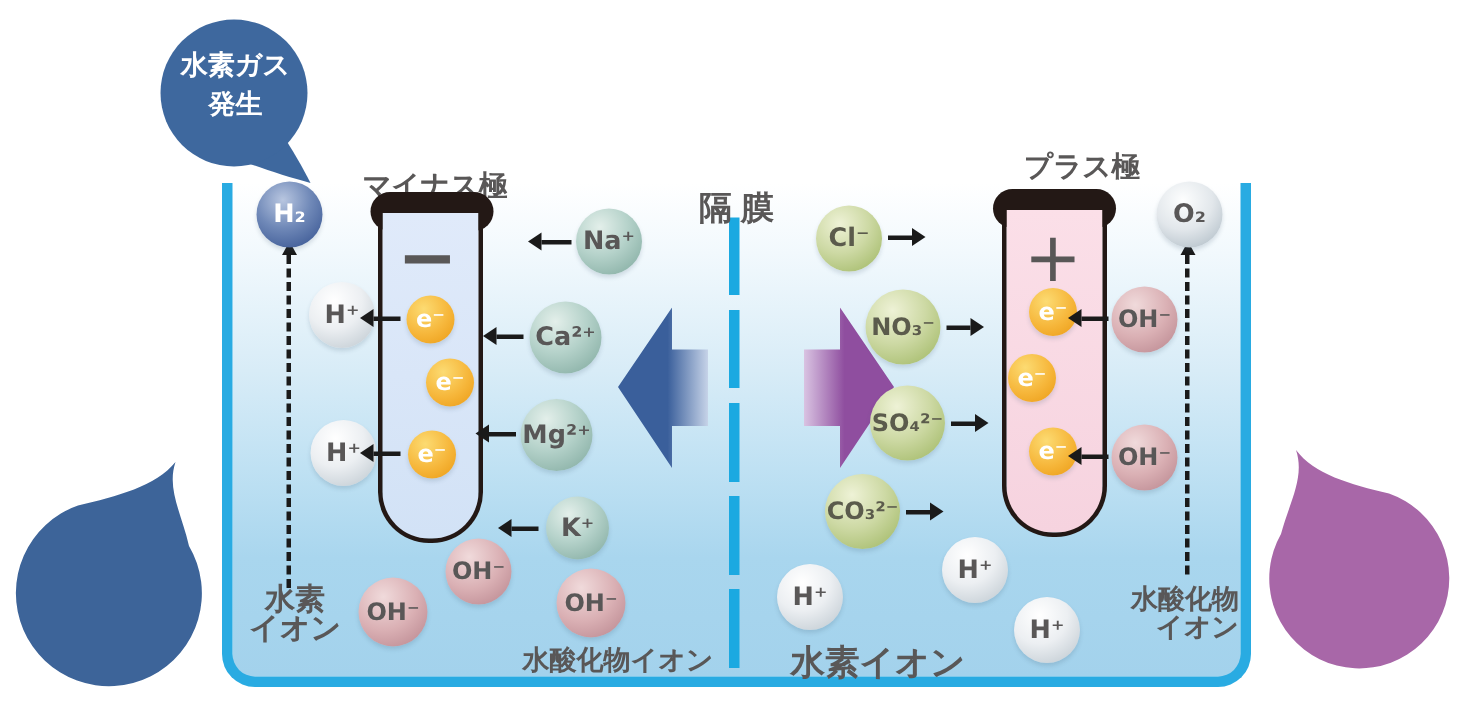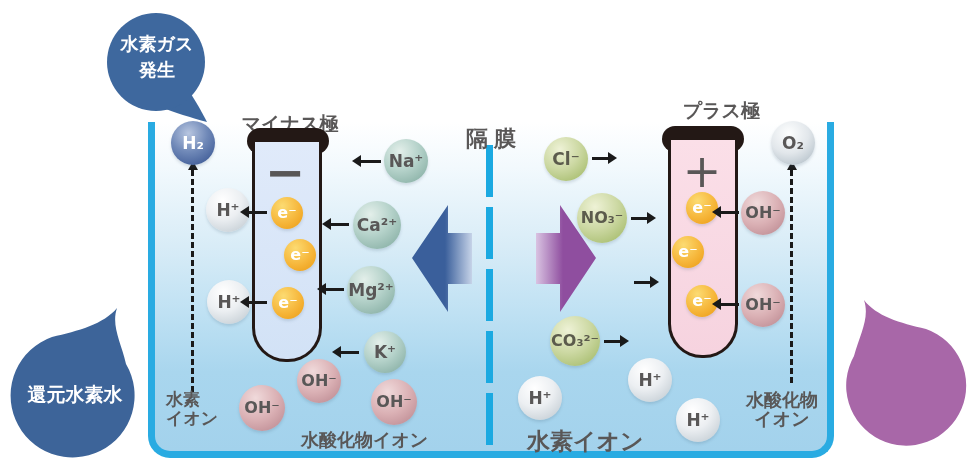--- a/index.html
+++ b/index.html
@@ -130,53 +130,53 @@
   <div class="ball orange" style="left:272px; top:287px; width:32px; height:32px;">e⁻</div>
 
   <div class="ball pink" style="left:297px; top:359px; width:44px; height:44px; font-size:16px;">OH⁻</div>
   <div class="ball pink" style="left:239px; top:385px; width:46px; height:46px; font-size:16px;">OH⁻</div>
   <div class="ball pink" style="left:371px; top:379px; width:46px; height:46px; font-size:16px;">OH⁻</div>
 
   <div class="ball green" style="left:544px; top:137px; width:44px; height:44px;">Cl⁻</div>
   <div class="harr to-right" style="left:592px; top:157px; width:16px;"></div>
   <div class="ball green" style="left:577px; top:193px; width:50px; height:50px; font-size:16px;">NO₃⁻</div>
   <div class="harr to-right" style="left:631px; top:217px; width:16px;"></div>
+  <div class="ball green" style="left:580px; top:257px; width:50px; height:50px; font-size:16px;">SO₄²⁻</div>
   <div class="harr to-right" style="left:634px; top:281px; width:16px;"></div>
   <div class="ball green" style="left:550px; top:316px; width:50px; height:50px; font-size:16px;">CO₃²⁻</div>
   <div class="harr to-right" style="left:604px; top:340px; width:16px;"></div>
 
   <div class="ball orange" style="left:686px; top:192px; width:32px; height:32px;">e⁻</div>
   <div class="ball orange" style="left:672px; top:236px; width:32px; height:32px;">e⁻</div>
   <div class="ball orange" style="left:686px; top:285px; width:32px; height:32px;">e⁻</div>
 
   <div class="ball pink" style="left:741px; top:191px; width:44px; height:44px; font-size:16px;">OH⁻</div>
   <div class="harr to-left" style="left:721px; top:211px; width:18px;"></div>
   <div class="ball pink" style="left:741px; top:283px; width:44px; height:44px; font-size:16px;">OH⁻</div>
   <div class="harr to-left" style="left:721px; top:303px; width:18px;"></div>
 
   <div class="ball whiteb" style="left:518px; top:376px; width:44px; height:44px;">H⁺</div>
   <div class="ball whiteb" style="left:628px; top:358px; width:44px; height:44px;">H⁺</div>
   <div class="ball whiteb" style="left:676px; top:398px; width:44px; height:44px;">H⁺</div>
 
-  <div class="lab pre" style="left:166px; top:390px; font-size:17px; line-height:19px;">水素
+  <div class="lab pre" style="left:166px; top:390px; font-size:20px; line-height:19px;text-align:center;">水素
 イオン</div>
-  <div class="lab" style="left:301px; top:428px; width:160px; font-size:18px;">水酸化物イオン</div>
+  <div class="lab" style="left:332px; top:428px; width:160px; text-align:center; font-size:18px;">水酸化物イオン</div>
   <div class="lab" style="left:527px; top:426px; font-size:23px;">水素イオン</div>
-  <div class="lab pre" style="left:738px; top:390px; width:88px; text-align:center; font-size:18px; line-height:19px;">水酸化物
+  <div class="lab pre" style="left:738px; top:390px; width:88px; text-align:right; font-size:18px; line-height:19px;">水酸化物
 イオン</div>
 
   <svg class="svgabs" style="left:100px; top:8px;" width="115" height="122" viewBox="0 0 115 122">
     <path d="M86,78 C95,92 102,104 107,114 C92,110 73,104 61,99 Z" fill="#3E689E"></path>
     <circle cx="56" cy="54" r="49" fill="#3E689E"></circle>
   </svg>
   <div class="callout-text pre" style="left:104px; top:31px; width:106px; font-size:18px; line-height:26px;">水素ガス
 発生</div>
 
   <svg class="svgabs" style="left:5px; top:304px;" width="140" height="158" viewBox="0 0 140 158">
     <path d="M112,4 C106,22 116,38 121,60 A62,62 0 1 1 47,33 C73,27 99,20 112,4 Z" fill="#3D6499"></path>
   </svg>
-  <div class="callout-text" style="left:10px; top:382px; width:130px; font-size:19px;">還元水素水</div>
 
   <svg class="svgabs" style="left:840px; top:296px;" width="130" height="160" viewBox="0 0 130 160">
     <path d="M24,4 C30,22 20,38 14,60 A60,60 0 1 0 86,33 C60,27 36,20 24,4 Z" fill="#A867A8"></path>
   </svg>
 
 </div>
 
 </body></html>

